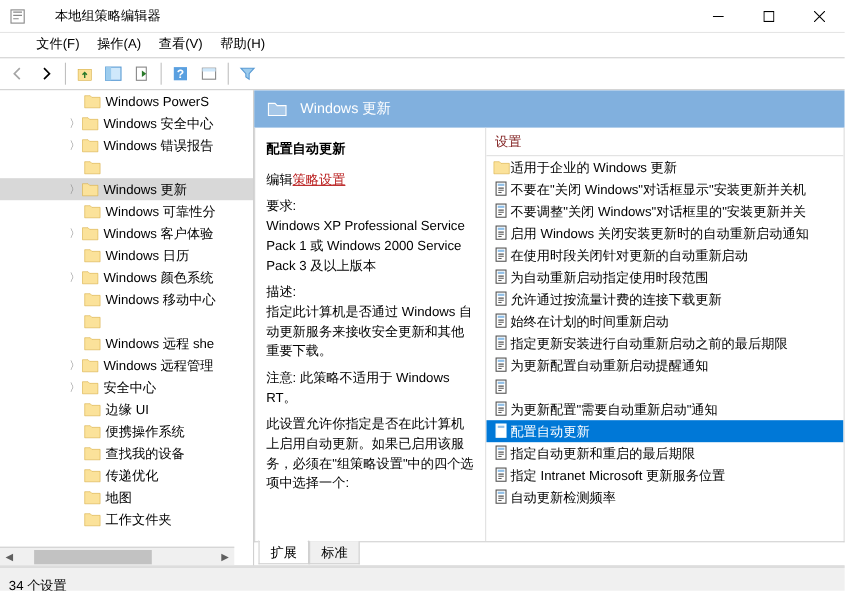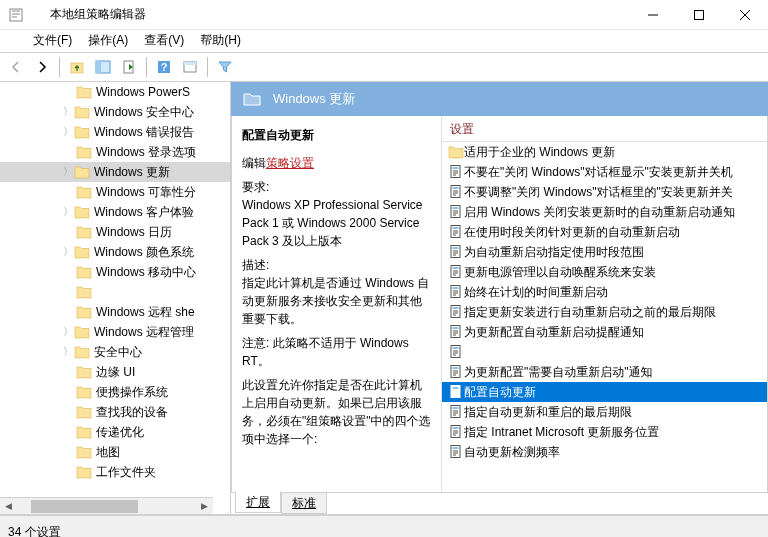--- a/index.html
+++ b/index.html
@@ -51,21 +51,21 @@
   .settings-hdr { height: 26px; padding: 5px 8px 0; font-size: 12px; color:#7f1d1d; border-bottom:1px solid #e0e0e0;}
   .settings-list { flex:1; overflow-y: auto; overflow-x:hidden; }
   .settings-list::-webkit-scrollbar { width:17px; }
   .settings-list::-webkit-scrollbar-thumb { background:#c2c2c2; }
   .settings-list::-webkit-scrollbar-track { background:#f0f0f0; }
   .setting-item { display: flex; align-items: center; height: 20px; padding-left: 6px; font-size: 12px; cursor: pointer; white-space: nowrap; gap: 0; }
   .setting-item.selected { background: #0078d7; color: #fff; }
   .setting-icon { width: 16px; height: 16px; display:inline-flex; align-items:center; justify-content:center;}
 
   
-  .tabs { height:22px; display:flex; align-items:center; padding-left:4px; font-size:12px; border-top:0; margin-top:-1px;text-decoration:underline;}
+  .tabs { height:22px; display:flex; align-items:flex-start; padding-left:4px; font-size:12px; border-top:0; margin-top:-1px;}
   .tab { padding: 2px 10px 1px; border:1px solid #d0d0d0; border-top:none; background:#f0f0f0; cursor:pointer; position:relative; }
   .tab.active { background:#fff; border-top:1px solid #fff; top:-1px; }
 
   
   .statusbar { height: 33px; display: flex; align-items: center; padding-left: 8px; font-size: 12px; background: #f0f0f0; border-top:1px solid #d0d0d0;}
 
   
   .hscroll-sim { height:17px; background:#f0f0f0; border-top:1px solid #d0d0d0; display:flex; align-items:center; position:absolute; bottom:0; left:0; right:17px;}
   .hscroll-sim .track { flex:1; height:17px; position:relative;}
   .hscroll-sim .thumb { position:absolute; left:14px; width:60%; top:2px; bottom:2px; background:#c2c2c2;}
@@ -189,21 +189,20 @@
             </svg>
           </span>
           <span>Windows 错误报告</span>
         </div>
         <div class="tree-item">
           <span class="folder-ic">
             <svg viewBox="0 0 16 14">
               <path d="M1 2h5l1.5 1.5H15V13H1z" class="folder-svg"></path>
             </svg>
           </span>
-          <span>Windows 登录选项</span>
         </div>
         <div class="tree-item expandable selected">
           <span class="chevron">〉</span>
           <span class="folder-ic">
             <svg viewBox="0 0 16 14">
               <path d="M1 2h5l1.5 1.5H15V13H1z" class="folder-svg"></path>
             </svg>
           </span>
           <span>Windows 更新</span>
         </div>
@@ -426,21 +425,21 @@
               <span>为自动重新启动指定使用时段范围</span>
             </div>
             <div class="setting-item">
               <span class="setting-icon">
                 <svg viewBox="0 0 16 16">
                   <rect x="3" y="1.5" width="9" height="12" fill="#fff" stroke="#555"></rect>
                   <rect x="4.5" y="3" width="6" height="2" fill="#8fbfe8"></rect>
                   <path d="M5 7h5M5 9h5M5 11h3" stroke="#555" stroke-width="1"></path>
                 </svg>
               </span>
-              <span>更新电源管理以自动唤醒系统来安装</span>
+              <span>允许通过按流量计费的连接下载更新</span>
             </div>
             <div class="setting-item">
               <span class="setting-icon">
                 <svg viewBox="0 0 16 16">
                   <rect x="3" y="1.5" width="9" height="12" fill="#fff" stroke="#555"></rect>
                   <rect x="4.5" y="3" width="6" height="2" fill="#8fbfe8"></rect>
                   <path d="M5 7h5M5 9h5M5 11h3" stroke="#555" stroke-width="1"></path>
                 </svg>
               </span>
               <span>始终在计划的时间重新启动</span>

